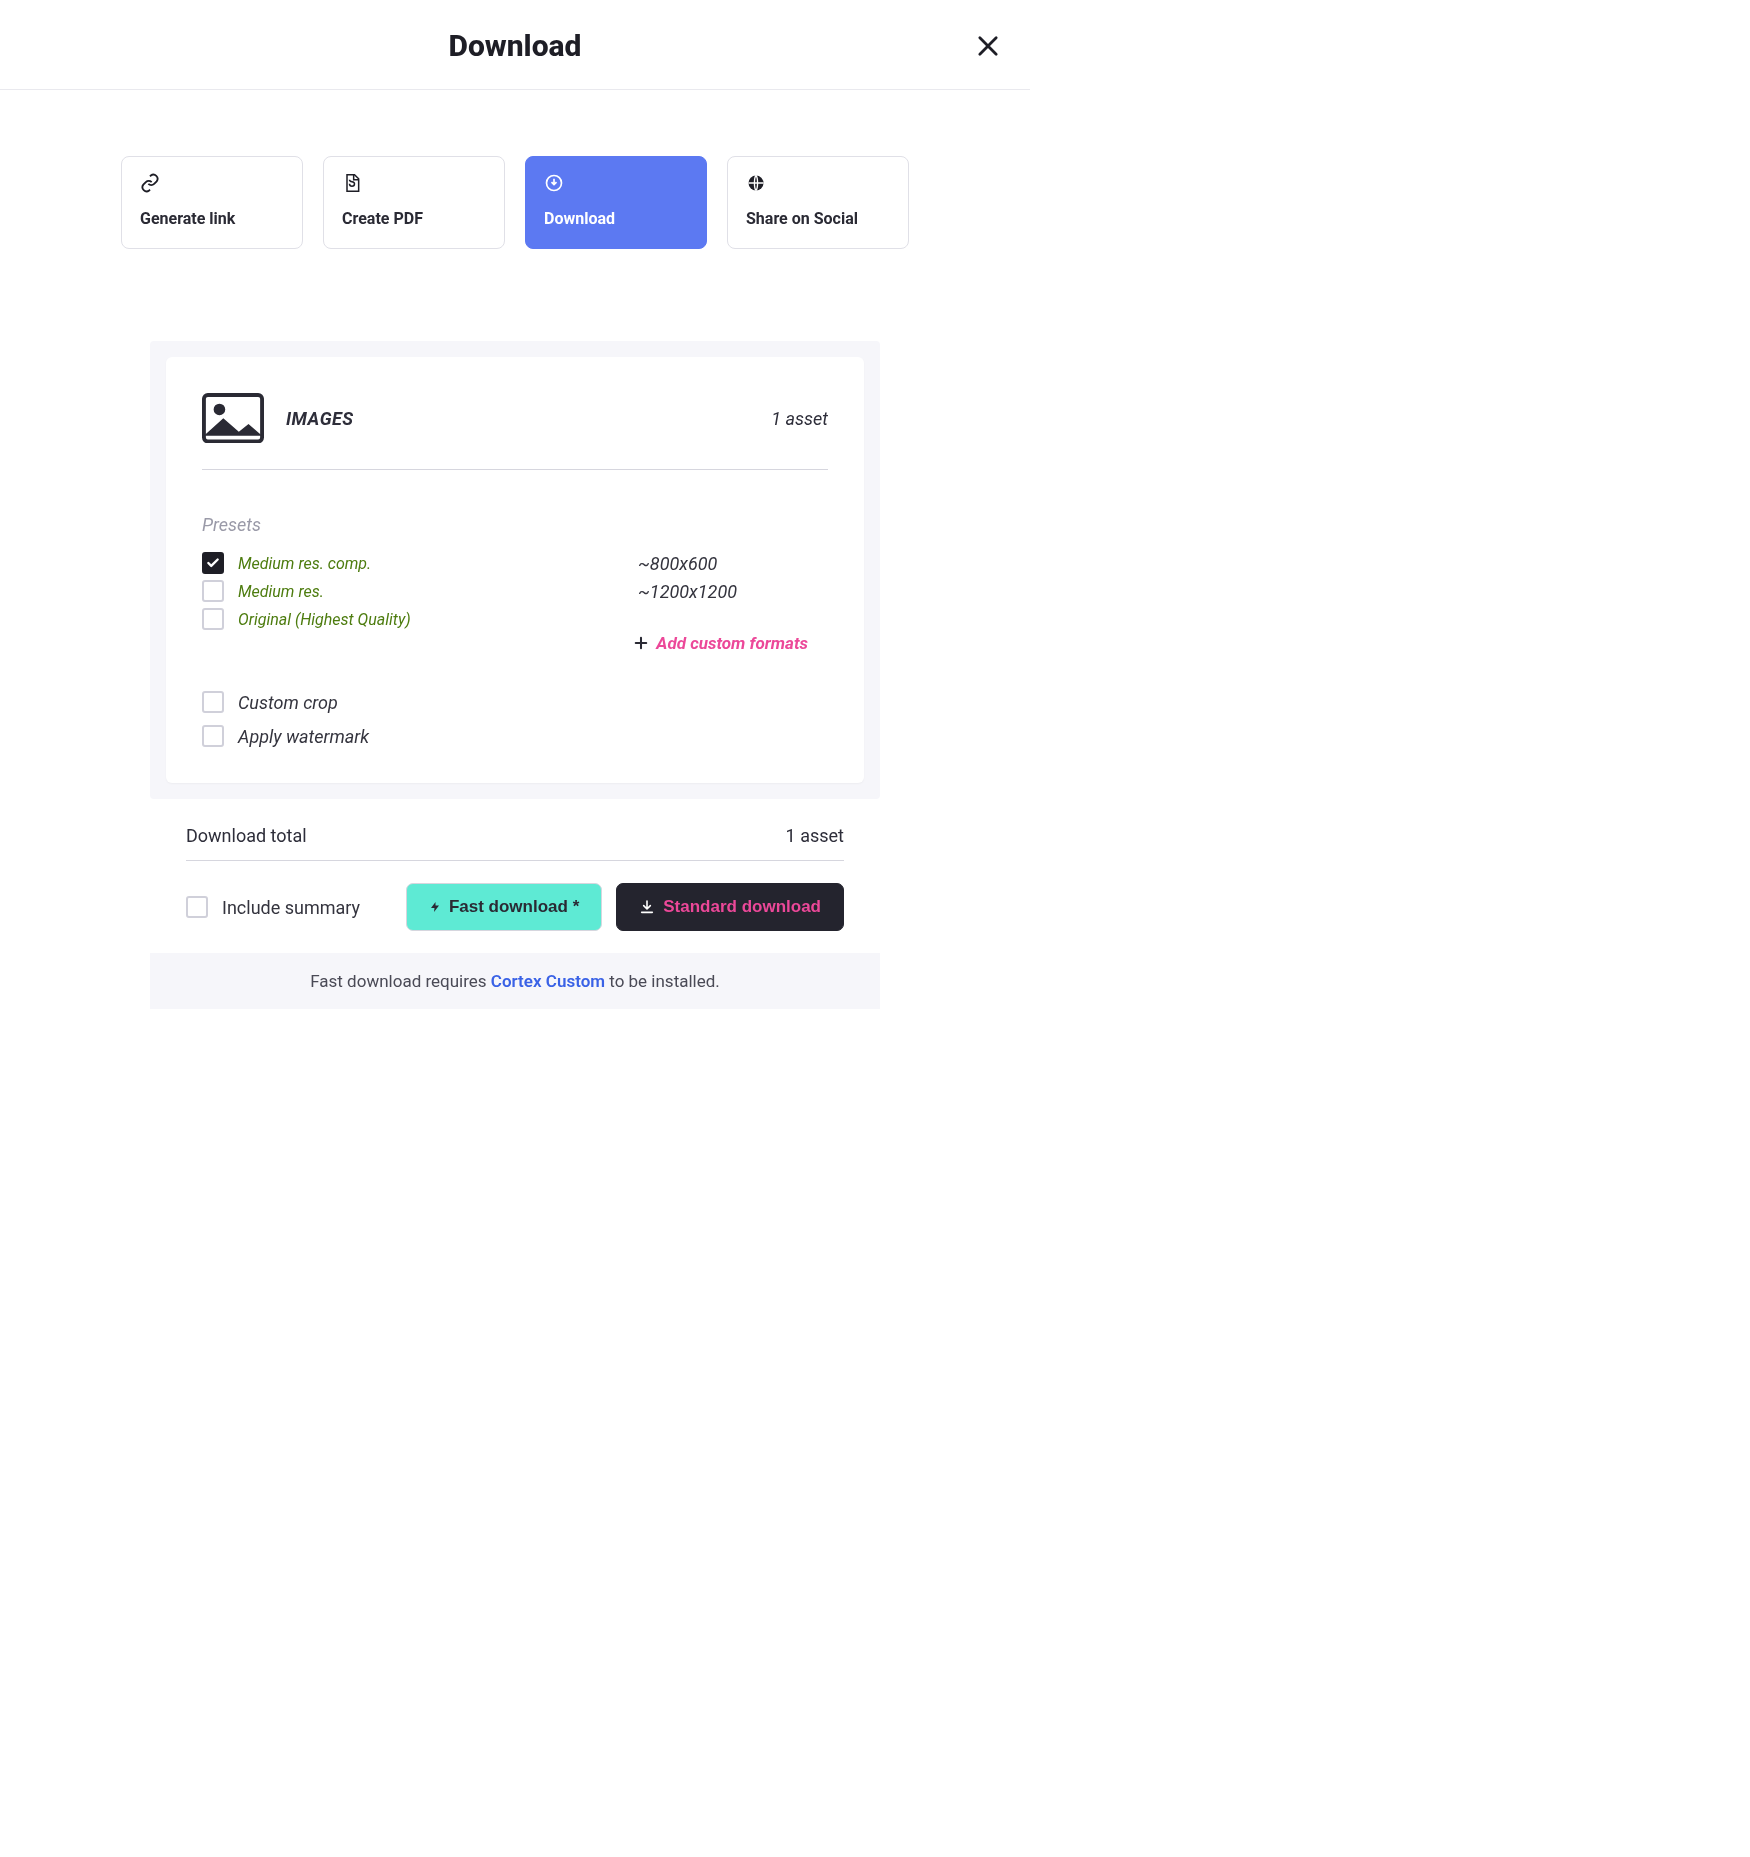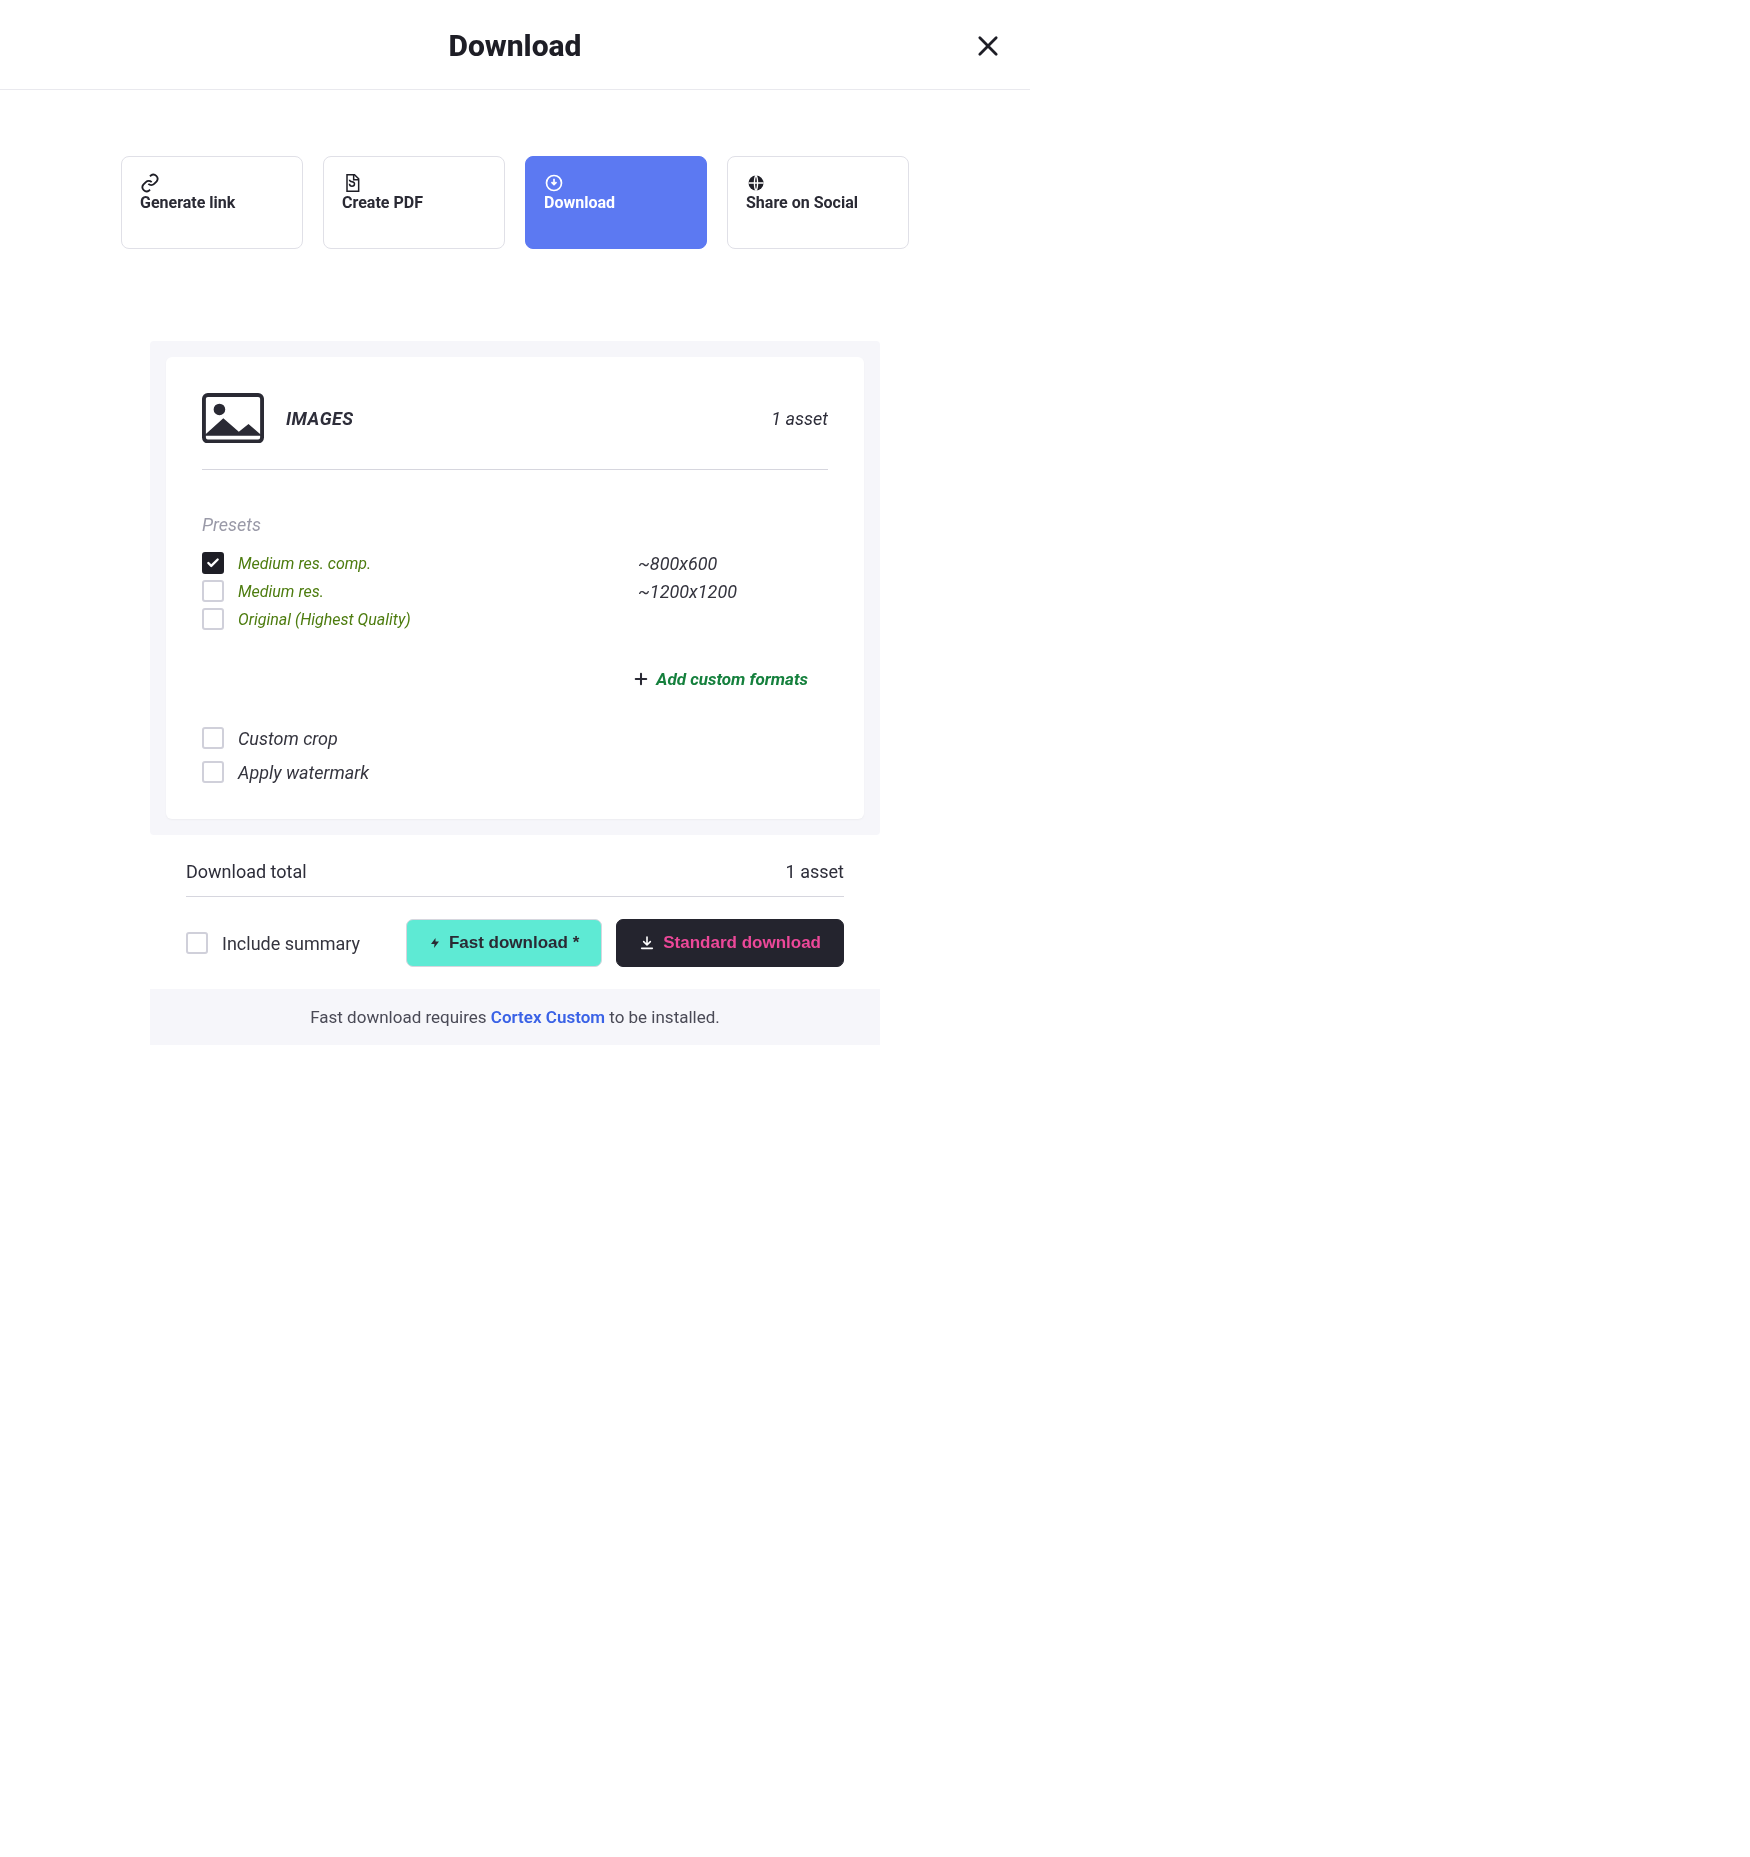--- a/index.html
+++ b/index.html
@@ -44,20 +44,21 @@
   }
   .tab-card {
     width: 182px;
     height: 93px;
     border: 1px solid #e0e0e7;
     border-radius: 8px;
     padding: 16px 18px;
     display: flex;
     flex-direction: column;
     justify-content: flex-start;
+    gap: 16px;
     cursor: pointer;
     background: #fff;
   }
   .tab-card.active {
     background: #5c79f2;
     border-color: #5c79f2;
     color: #fff;
   }
   .tab-card .tab-icon { width: 20px; height: 20px; }
   .tab-card .tab-label { font-size: 16px; font-weight: 700; }
@@ -138,22 +139,21 @@
   }
   .preset-dim {
     font-size: 18px;
     color: #34343e;
     text-align: right;
   }
   .add-custom {
     text-align: center;
     font-size: 17px;
     font-weight: 700;
-    color: #15803d;
-    margin-top: 36px;
+    color: #ec4899;
     cursor: pointer;
     display: flex;
     justify-content: flex-end;
     align-items: center;
     gap: 8px;
     padding-right: 20px;
   }
   .option-row {
     display: flex;
     align-items: center;

